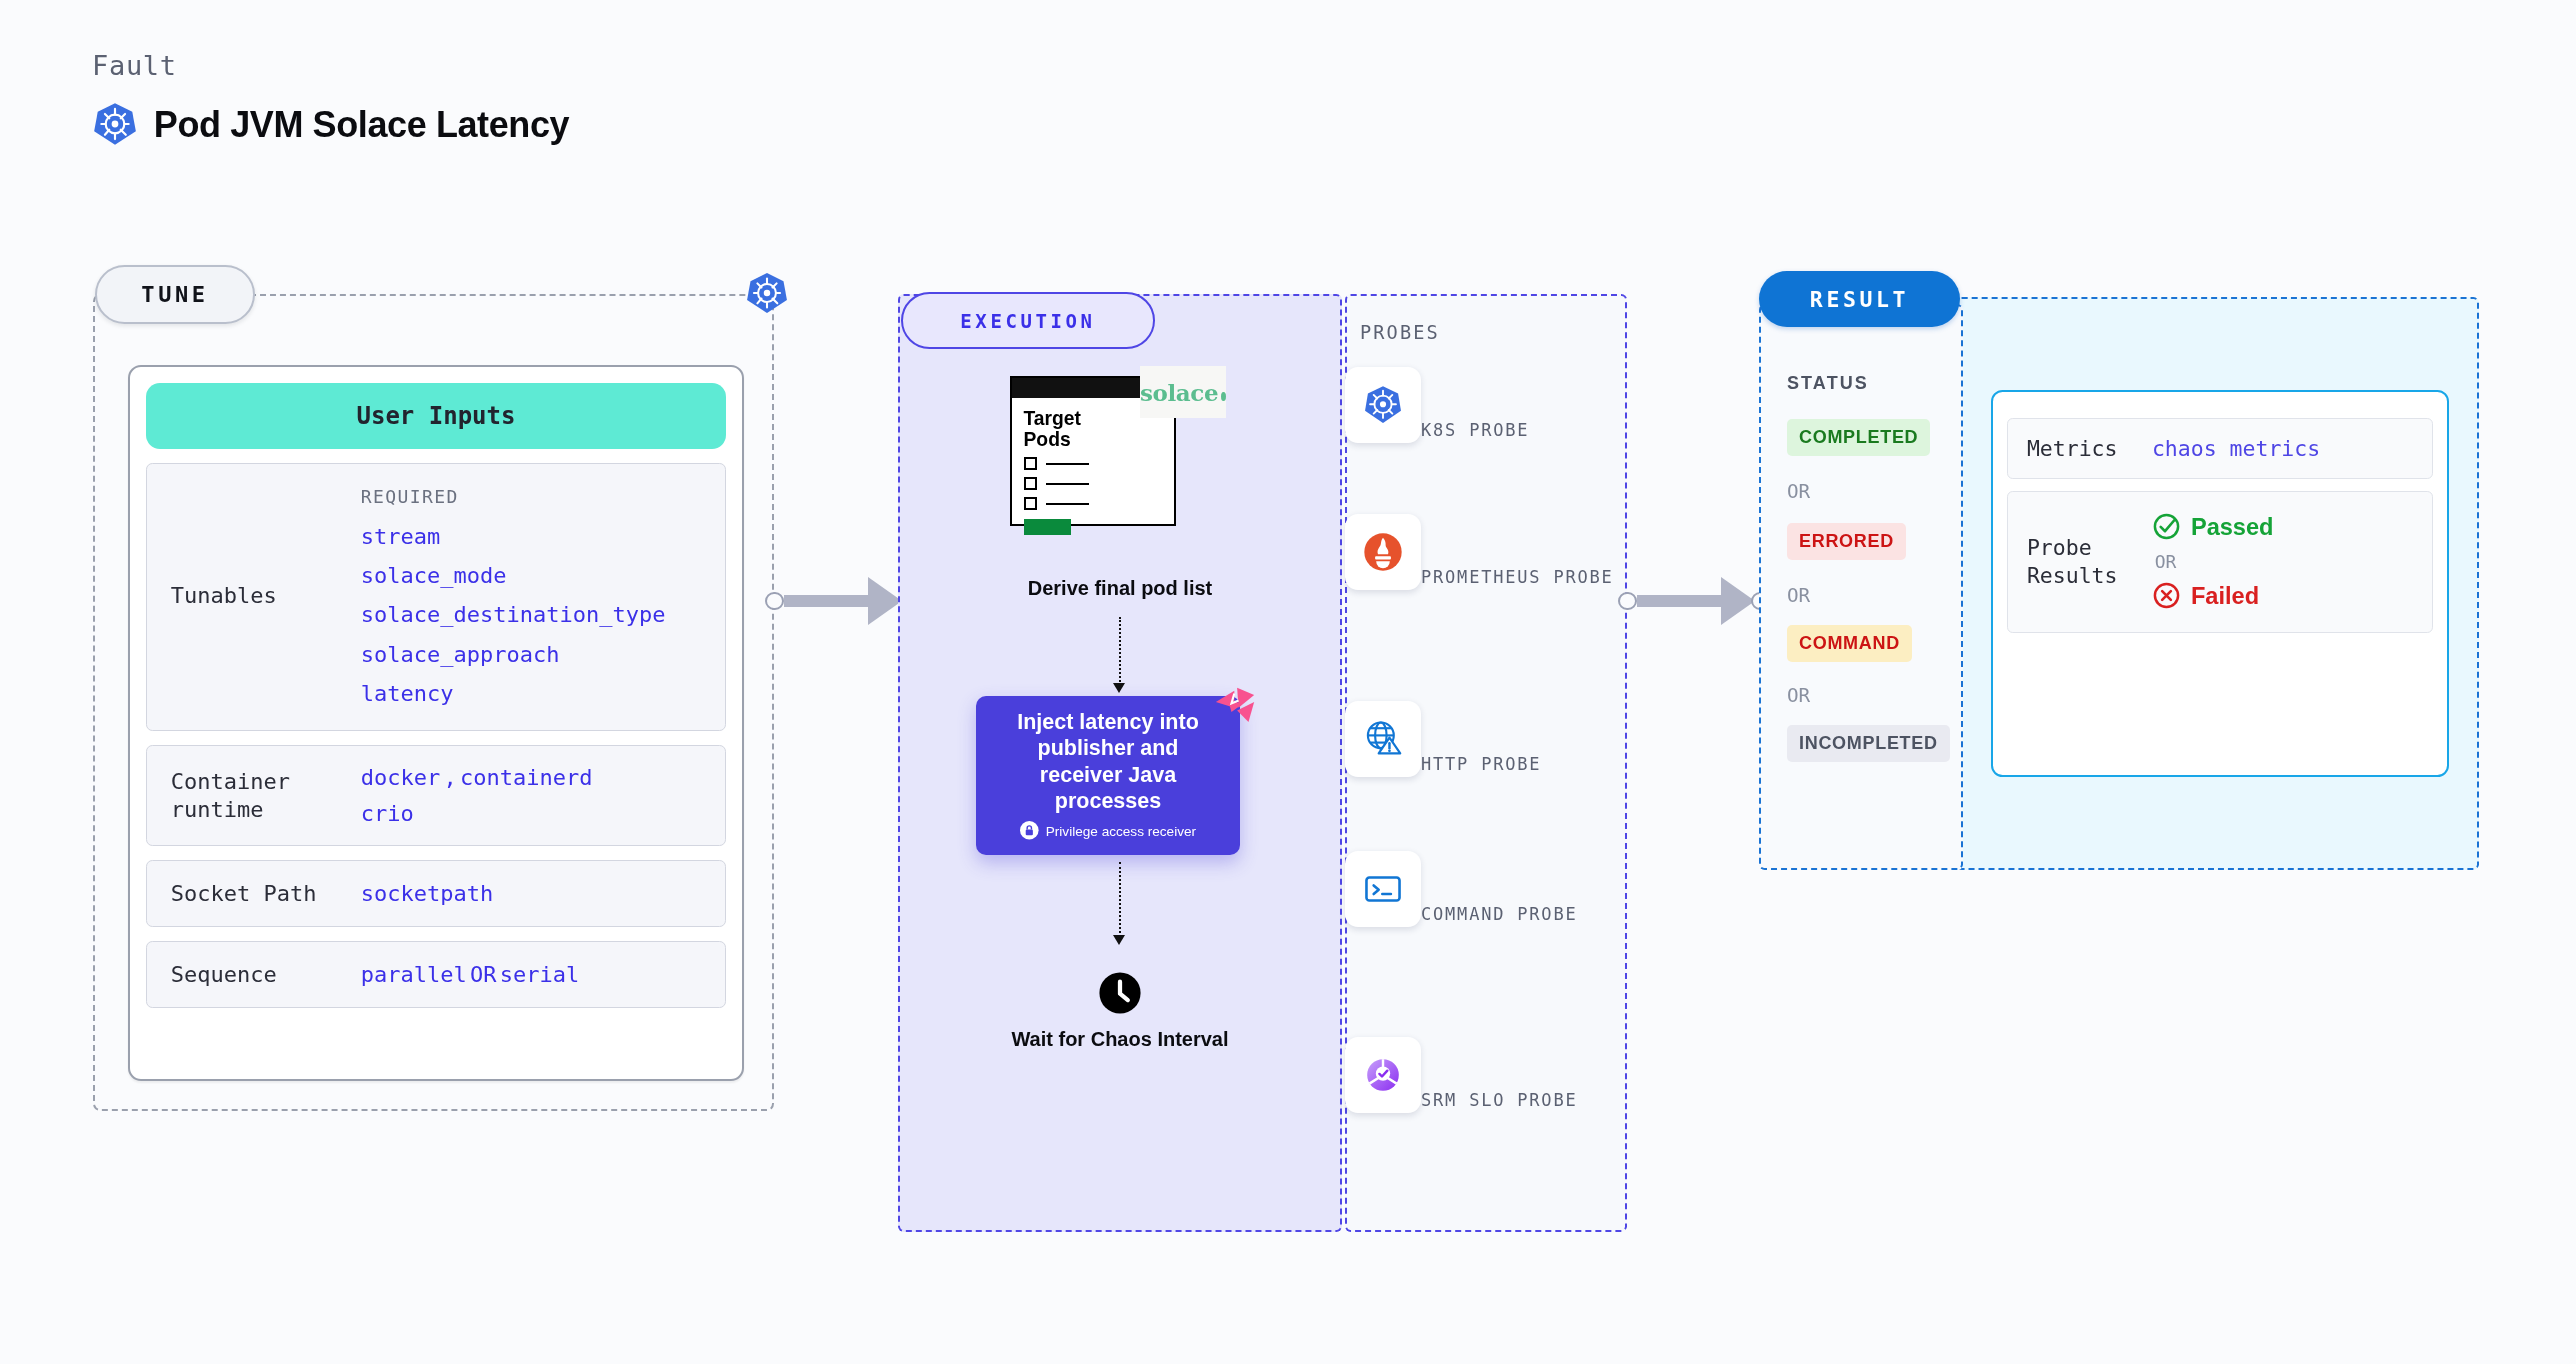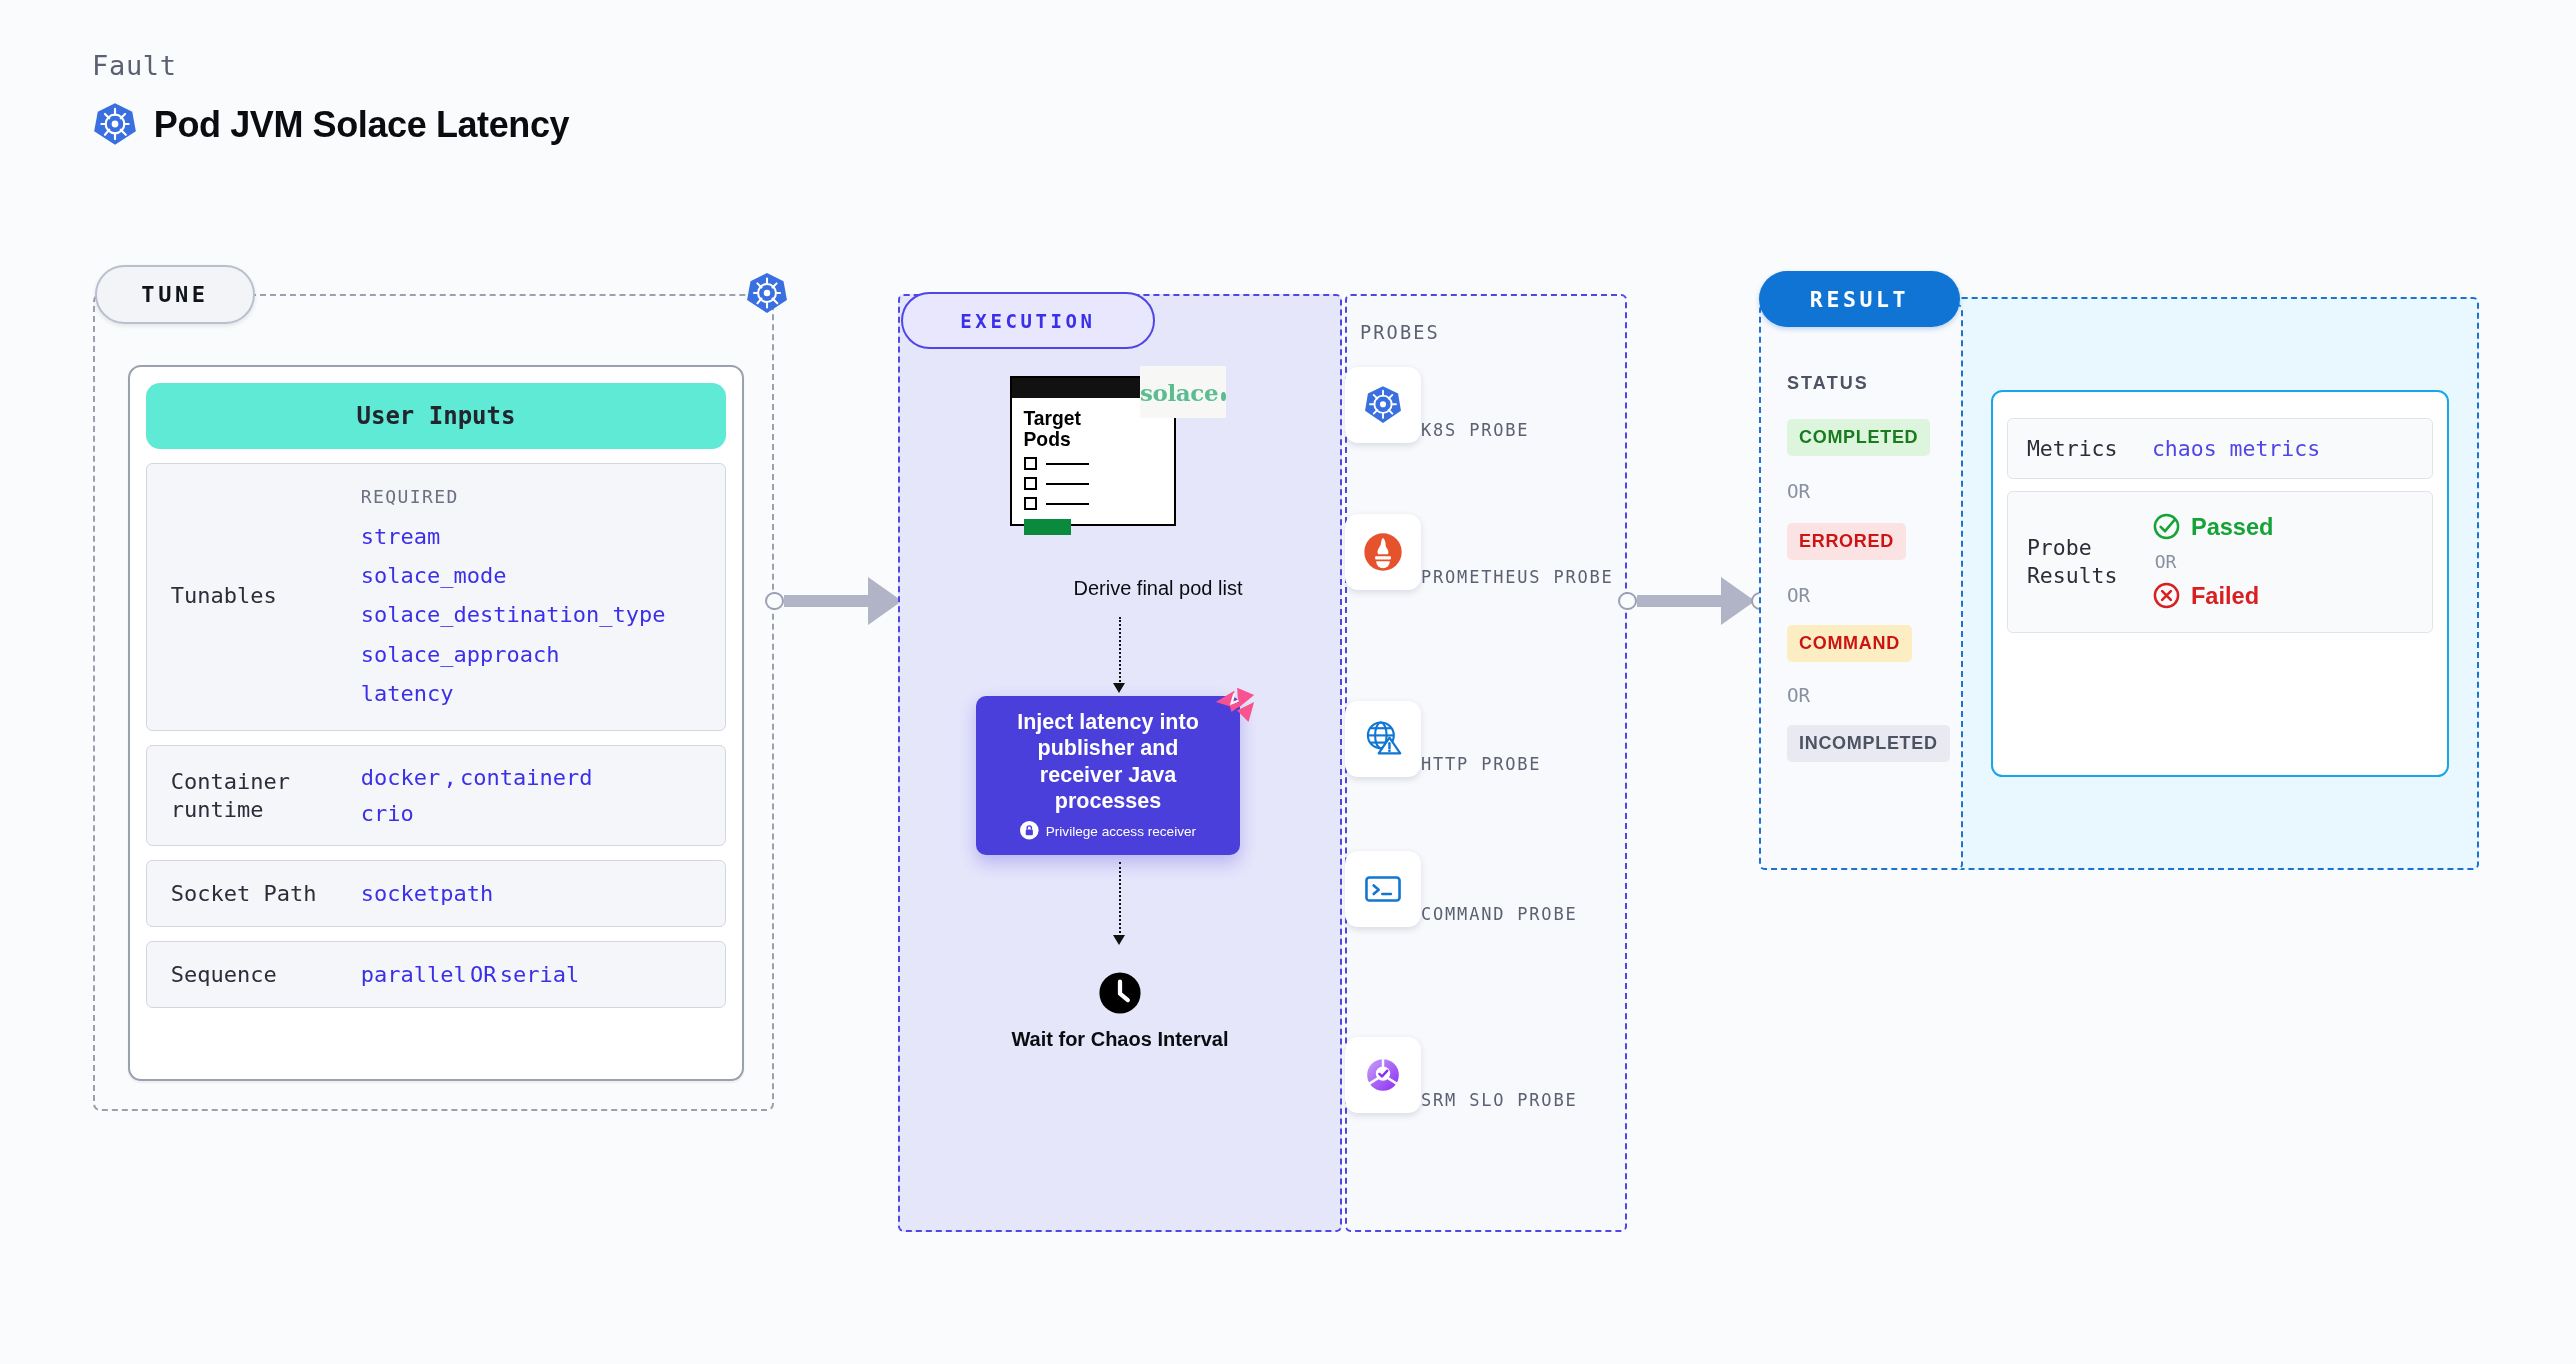--- a/index.html
+++ b/index.html
@@ -114,22 +114,22 @@
   #pods-green { width:47px; height:15.8px; background:#0a8a3c; margin-top:8.6px; }
   #solace-badge {
     position:absolute; left:1140px; top:366px; width:86px; height:52px;
     background:#f7f7f5; display:flex; align-items:center; justify-content:center;
   }
   #solace-text {
     font-family:"DejaVu Serif", serif; font-weight:700; font-size:23px; color:#5bbd8f;
     letter-spacing:-0.4px;
   }
   #derive-label {
-    position:absolute; left:936px; top:577px; width:444px; text-align:center;
-    font-size:20px; font-weight:400; color:#0b0c10;
+    position:absolute; left:898px; top:577px; width:444px; text-align:center;
+    font-size:20px; font-weight:700; color:#0b0c10;
   }
   .dotted-conn {
     position:absolute; left:1119px; width:0; border-left:2.9px dotted #111;
   }
   .arrow-head {
     position:absolute; width:0; height:0;
     border-left:6.4px solid transparent; border-right:6.4px solid transparent;
     border-top:10px solid #111;
   }
   #inject-box {

